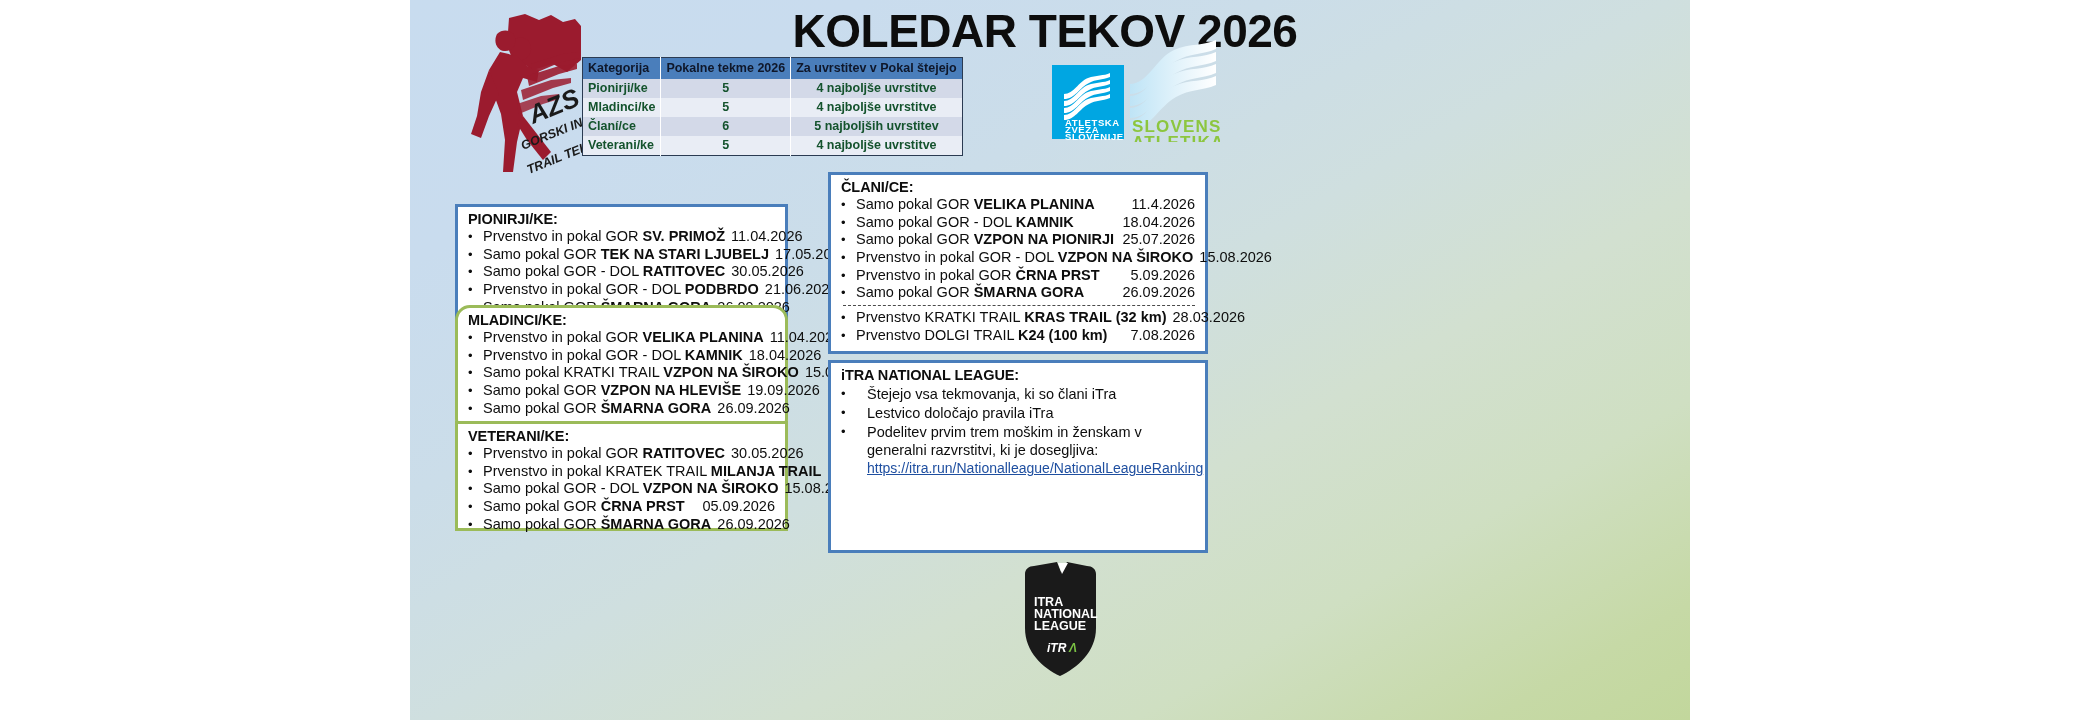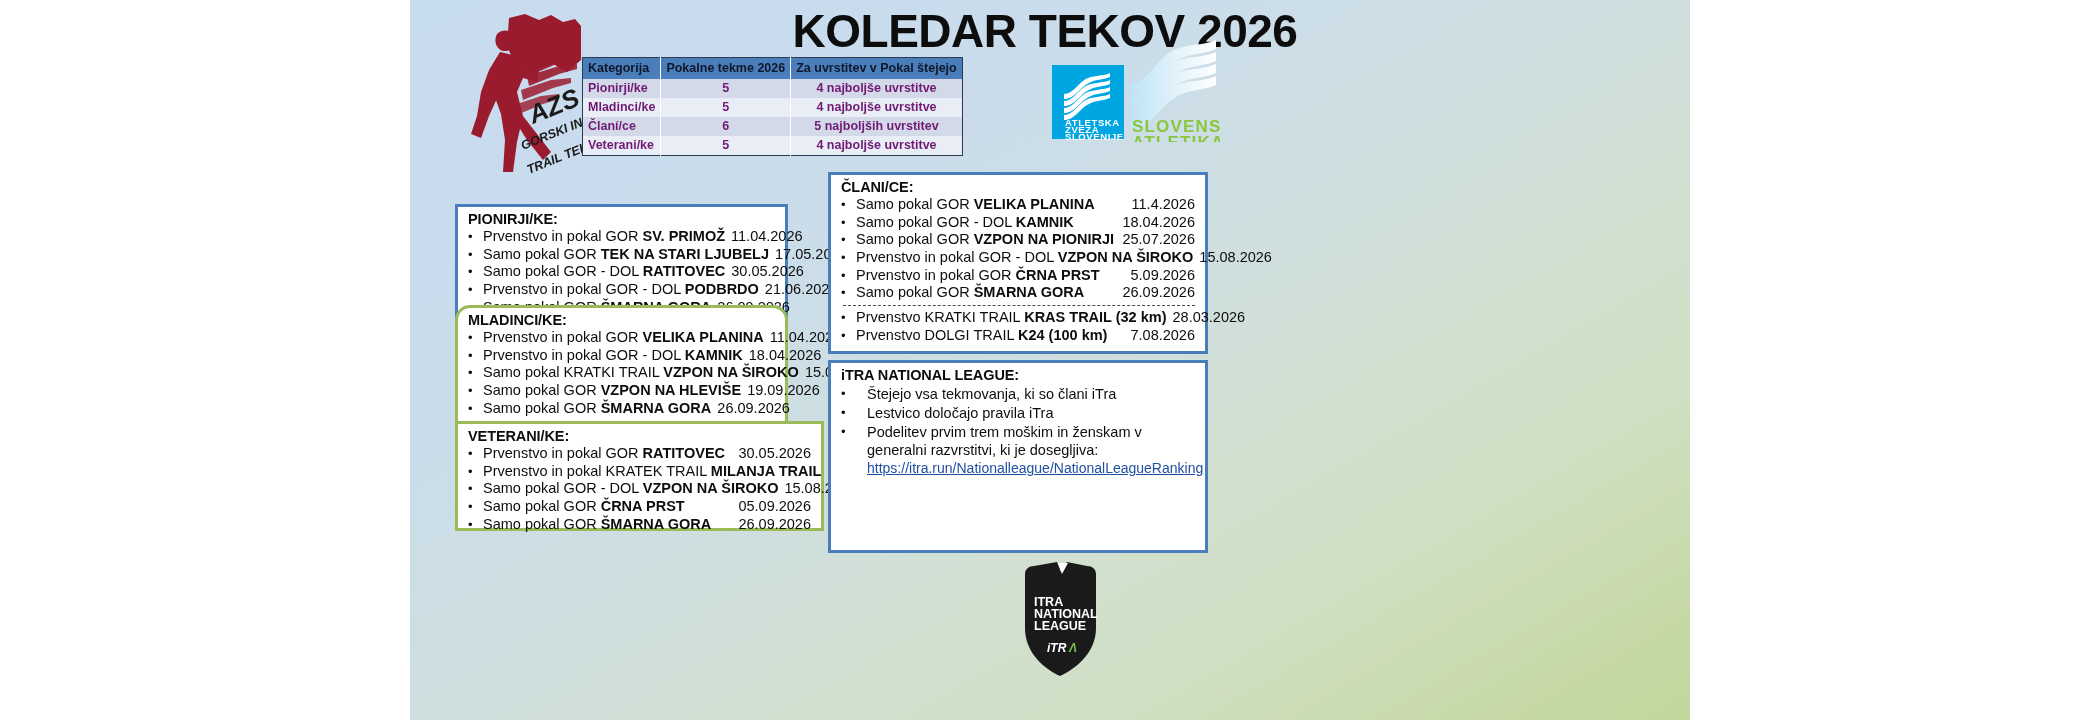--- a/index.html
+++ b/index.html
@@ -26,21 +26,21 @@
     border-collapse:collapse;border:1px solid #2b3b52;
     font-size:12.5px;font-family:"Liberation Sans",sans-serif;
   }
   .sumtable th{
     background:#4a7ebb;color:#0f172a;font-weight:bold;text-align:left;
     padding:3px 5px 4px 5px;border-right:1px solid #ffffff;white-space:nowrap;
     font-size:12.5px;
   }
   .sumtable th:last-child{border-right:none;}
   .sumtable td{
-    padding:2px 5px 3px 5px;font-weight:bold;color:#701a75;border-right:1px solid #ffffff;
+    padding:2px 5px 3px 5px;font-weight:bold;color:#14532d;border-right:1px solid #ffffff;
     font-size:12.5px;
   }
   .sumtable td:last-child{border-right:none;}
   .sumtable td.cat{text-align:left;width:78px;}
   .sumtable td.num{text-align:center;width:110px;}
   .sumtable td.desc{text-align:center;}
   .sumtable tr.odd td{background:#d3d9e8;}
   .sumtable tr.even td{background:#e9edf5;}
 
   
@@ -242,21 +242,21 @@
         </li>
       <li>
           <span class="bul">•</span>
           <span class="txt"><span>Samo pokal GOR </span><b>ŠMARNA GORA</b></span>
           <span class="sp"></span>
           <span class="dt">26.09.2026</span>
         </li>
     </ul>
   </div>
 
-  <div class="box green" style="left:45px;top:421px;width:369px;height:110px;">
+  <div class="box green" style="left:45px;top:421px;width:333px;height:110px;">
     <h3>VETERANI/KE:</h3>
     <ul class="ev">
       <li>
           <span class="bul">•</span>
           <span class="txt"><span>Prvenstvo in pokal GOR </span><b>RATITOVEC</b></span>
           <span class="sp"></span>
           <span class="dt">30.05.2026</span>
         </li>
       <li>
           <span class="bul">•</span>

